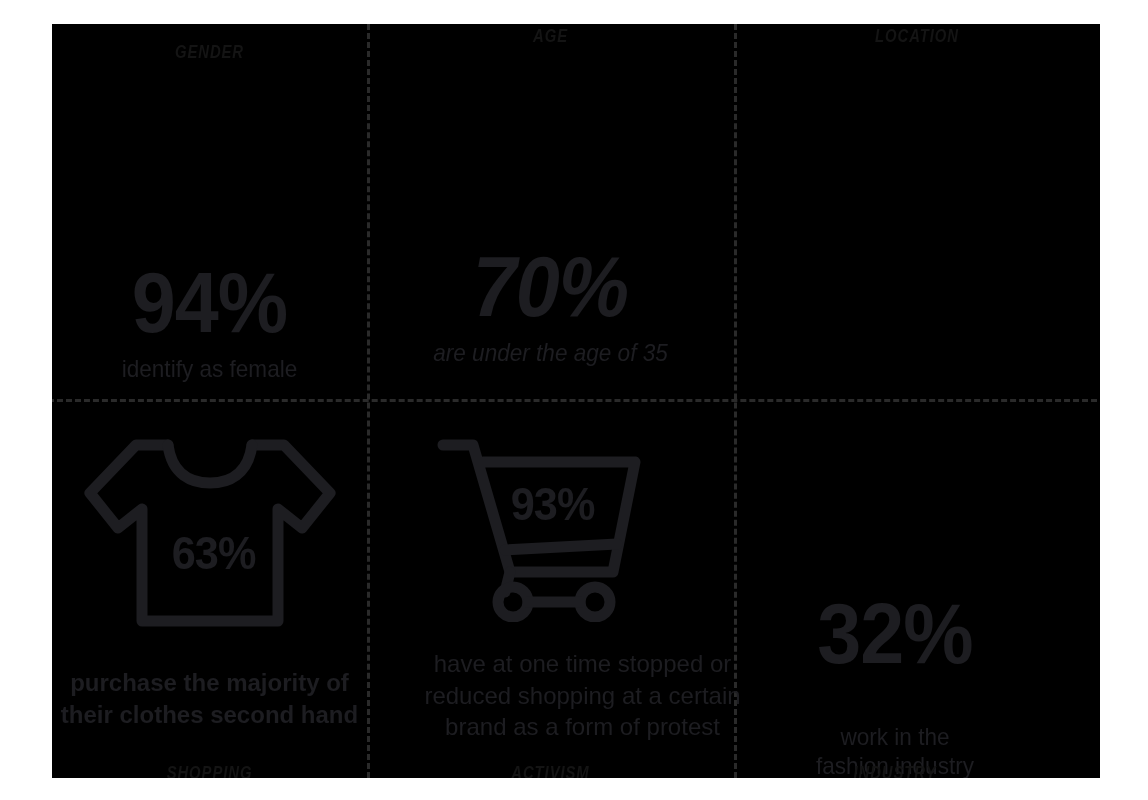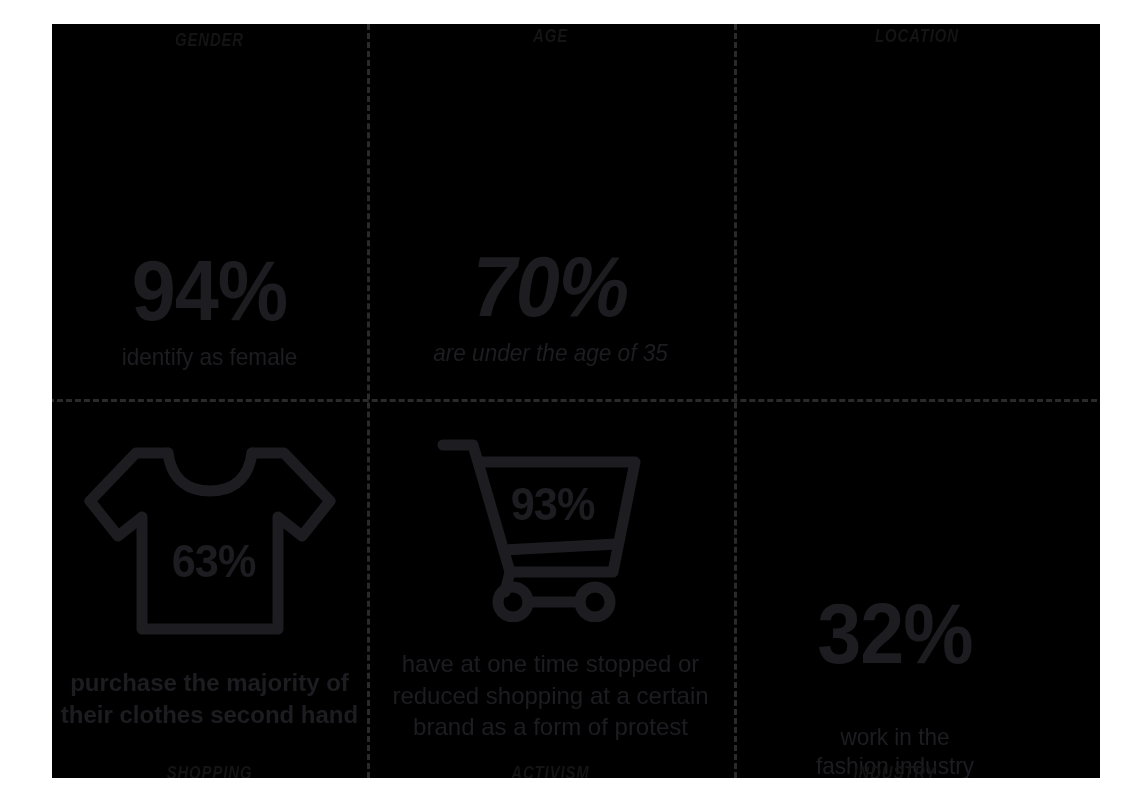--- a/index.html
+++ b/index.html
@@ -48,21 +48,21 @@
   
   .grid {
     position: absolute;
     inset: 0;
   }
   .cell {
     position: absolute;
     box-sizing: border-box;
   }
   
-  #cell-gender   { left: 0px;   top: 4px;   width: 315px; height: 375px; }
+  #cell-gender   { left: 0px;   top: 16px;   width: 315px; height: 375px; }
   #cell-age      { left: 315px; top: 0px;   width: 367px; height: 375px; }
   #cell-location { left: 682px; top: 0px;   width: 366px; height: 375px; }
   
   #cell-shopping { left: 0px;   top: 375px; width: 315px; height: 379px; }
   #cell-activism { left: 315px; top: 375px; width: 367px; height: 379px; }
   #cell-industry { left: 660px; top: 375px; width: 366px; height: 379px; }
 
   
   .category-label {
     position: absolute;
@@ -112,21 +112,21 @@
     transform: scaleX(0.94);
     white-space: nowrap;
   }
 
   
   .icon-wrap {
     position: absolute;
     left: 50%;
     transform: translateX(-50%);
   }
-  #shirt-icon-wrap { top: 40px;  width: 260px; height: 205px; text-align: right; }
+  #shirt-icon-wrap { top: 32px;  width: 260px; height: 205px; text-align: right; }
   #cart-icon-wrap  { top: 33px;  width: 232px; height: 190px; }
 
   .icon-svg { display: block; width: 100%; height: 100%; }
   .icon-stroke {
     fill: none;
     stroke: #1d1d21;
     stroke-width: 11;
     stroke-linejoin: round;
     stroke-linecap: round;
   }
@@ -152,21 +152,21 @@
     transform: translateX(-50%);
     text-align: center;
     color: #1d1d21;
     font-family: "Liberation Sans Narrow", "Liberation Sans", sans-serif;
     font-weight: 400;
     font-size: 24px;
     line-height: 1.32;
     white-space: nowrap;
   }
   #caption-shopping { top: 268px; font-weight: bold; }
-  #caption-activism { top: 249px; }
+  #caption-activism { top: 249px; margin-left: 32px; }
 
   #cell-industry .stat-block { top: 194px; }
   #cell-industry .stat-caption { margin-top: 47px; }
 </style>
 </head>
 <body>
 
 <div id="infographic-panel">
 
   <div class="divider-v" id="divider-v-1"></div>

